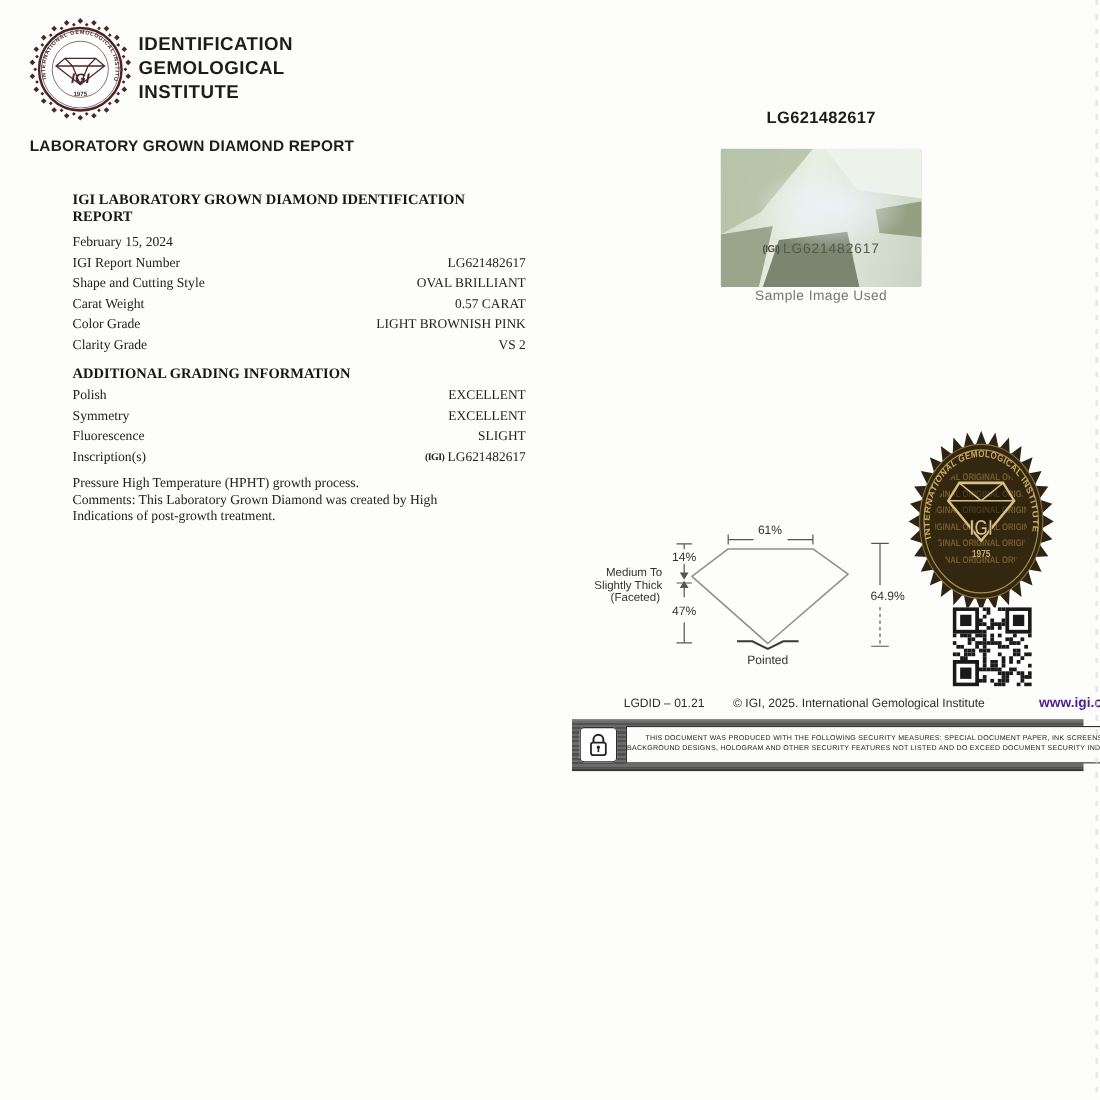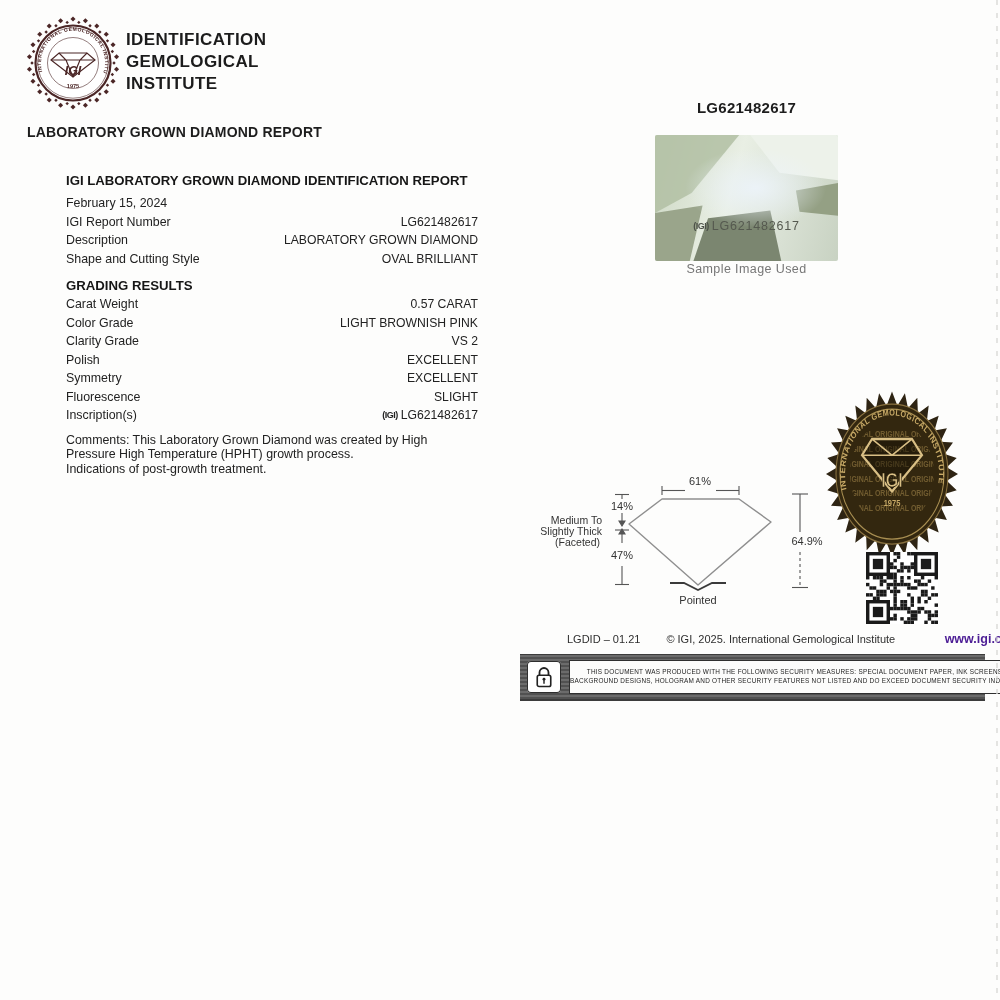--- a/index.html
+++ b/index.html
@@ -5,21 +5,21 @@
   html,body{margin:0;padding:0;background:#ffffff;}
   .page{position:relative;width:1000px;height:1000px;background:#fdfdfc;overflow:hidden;
         font-family:"Liberation Sans",sans-serif;color:#1d1d1d;}
   .abs{position:absolute;}
 
   
   .inst-name{left:126px;top:29px;font-size:17px;font-weight:bold;line-height:22px;letter-spacing:.4px;color:#1c1c1c;}
   .report-type{left:27px;top:124px;font-size:14px;font-weight:bold;letter-spacing:.2px;}
 
   
-  .main-col{left:66px;top:173px;width:412px;font-size:12.4px;color:#222;}
+  .main-col{left:66px;top:173px;width:412px;font-size:12.4px;color:#222;font-family:Liberation Serif, serif;}
   .doc-title{font-weight:bold;font-size:13.2px;margin-bottom:6px;color:#161616;}
   .date-line{line-height:18.5px;}
   .row{display:flex;justify-content:space-between;line-height:18.5px;}
   .row .lbl{white-space:nowrap;}
   .row .val{white-space:nowrap;font-size:12.2px;}
   .sec-title{font-weight:bold;font-size:13.2px;margin-top:10px;margin-bottom:2px;color:#161616;}
   .comments{margin-top:7px;line-height:14.8px;font-size:12.4px;}
   .igi-glyph{display:inline-block;font-size:9px;font-weight:bold;letter-spacing:-.5px;transform:translateY(-1px);margin-right:3px;}
 
   
@@ -130,64 +130,60 @@
 
   <div class="abs main-col">
     <div class="doc-title">IGI LABORATORY GROWN DIAMOND IDENTIFICATION REPORT</div>
     <div class="date-line">February 15, 2024</div>
 
     <div class="row">
       <span class="lbl">IGI Report Number</span>
       <span class="val">LG621482617</span>
     </div>
     <div class="row">
-      <span class="lbl">Description</span>
-      <span class="val">LABORATORY GROWN DIAMOND</span>
-    </div>
-    <div class="row">
       <span class="lbl">Shape and Cutting Style</span>
       <span class="val">OVAL BRILLIANT</span>
     </div>
 
-    <div class="sec-title">GRADING RESULTS</div>
     <div class="row">
       <span class="lbl">Carat Weight</span>
       <span class="val">0.57 CARAT</span>
     </div>
     <div class="row">
       <span class="lbl">Color Grade</span>
       <span class="val">LIGHT BROWNISH PINK</span>
     </div>
     <div class="row">
       <span class="lbl">Clarity Grade</span>
       <span class="val">VS 2</span>
     </div>
 
+    <div class="sec-title">ADDITIONAL GRADING INFORMATION</div>
     <div class="row">
       <span class="lbl">Polish</span>
       <span class="val">EXCELLENT</span>
     </div>
     <div class="row">
       <span class="lbl">Symmetry</span>
       <span class="val">EXCELLENT</span>
     </div>
     <div class="row">
       <span class="lbl">Fluorescence</span>
       <span class="val">SLIGHT</span>
     </div>
     <div class="row">
       <span class="lbl">Inscription(s)</span>
       <span class="val">
         <span class="igi-glyph">(IGI)</span><span>LG621482617</span>
       </span>
     </div>
 
     <div class="comments">
+      <div>Pressure High Temperature (HPHT) growth process.</div>
       <div>Comments: This Laboratory Grown Diamond was created by High</div>
-      <div>Pressure High Temperature (HPHT) growth process.</div>
       <div>Indications of post-growth treatment.</div>
     </div>
   </div>
 
   <div class="abs rep-num">LG621482617</div>
 
   <div class="abs sample-img">
     <div class="layer" style="background:linear-gradient(105deg,#ccd7c3,#e9efe4 42%,#d8e0d3 72%,#c8d2c2);"></div>
     <div class="layer" style="background:#b2bfa3;clip-path:polygon(0 0,46% 0,20% 46%,0 62%);opacity:.85;"></div>
     <div class="layer" style="background:#edf2ea;clip-path:polygon(52% 0,100% 0,100% 36%,68% 30%);"></div>

